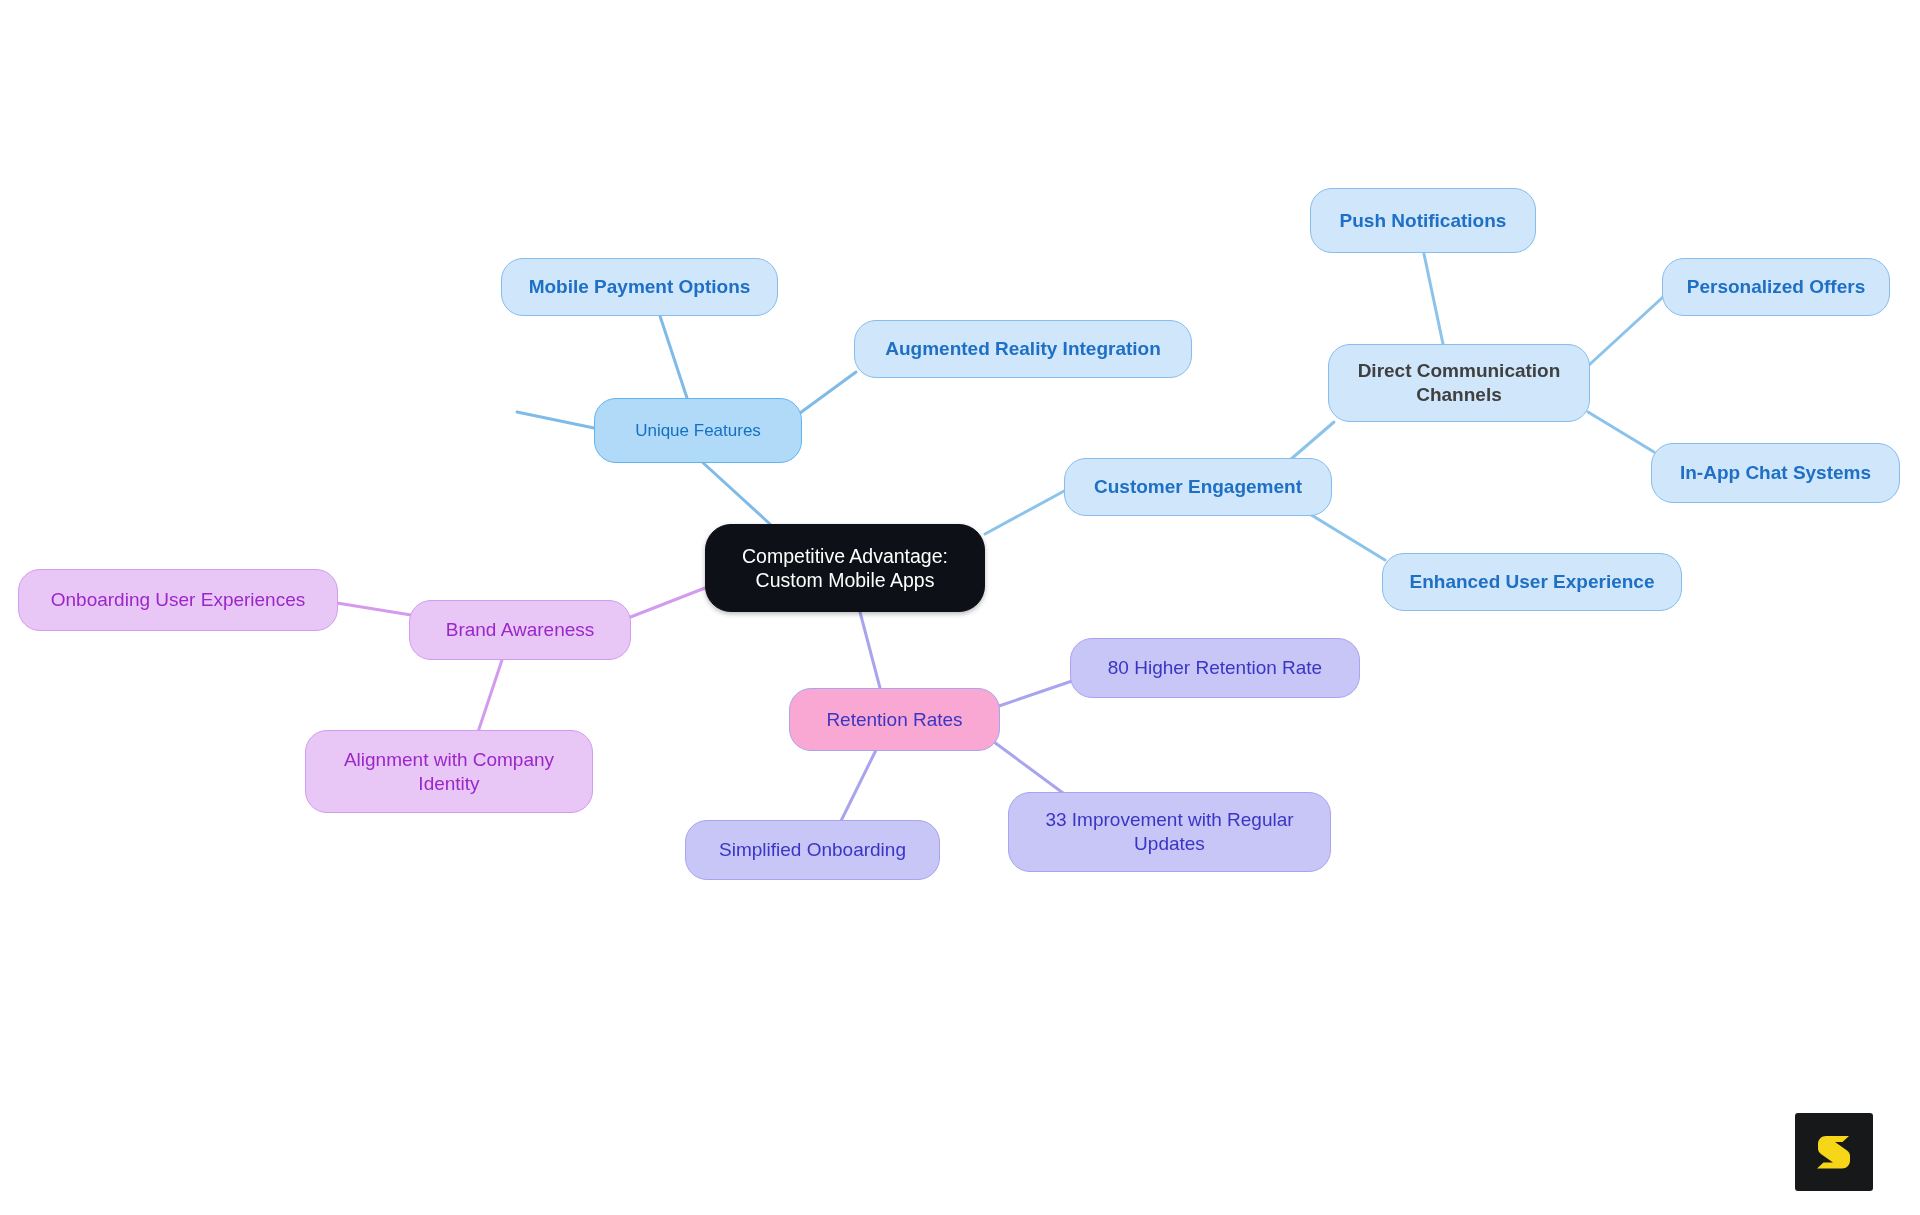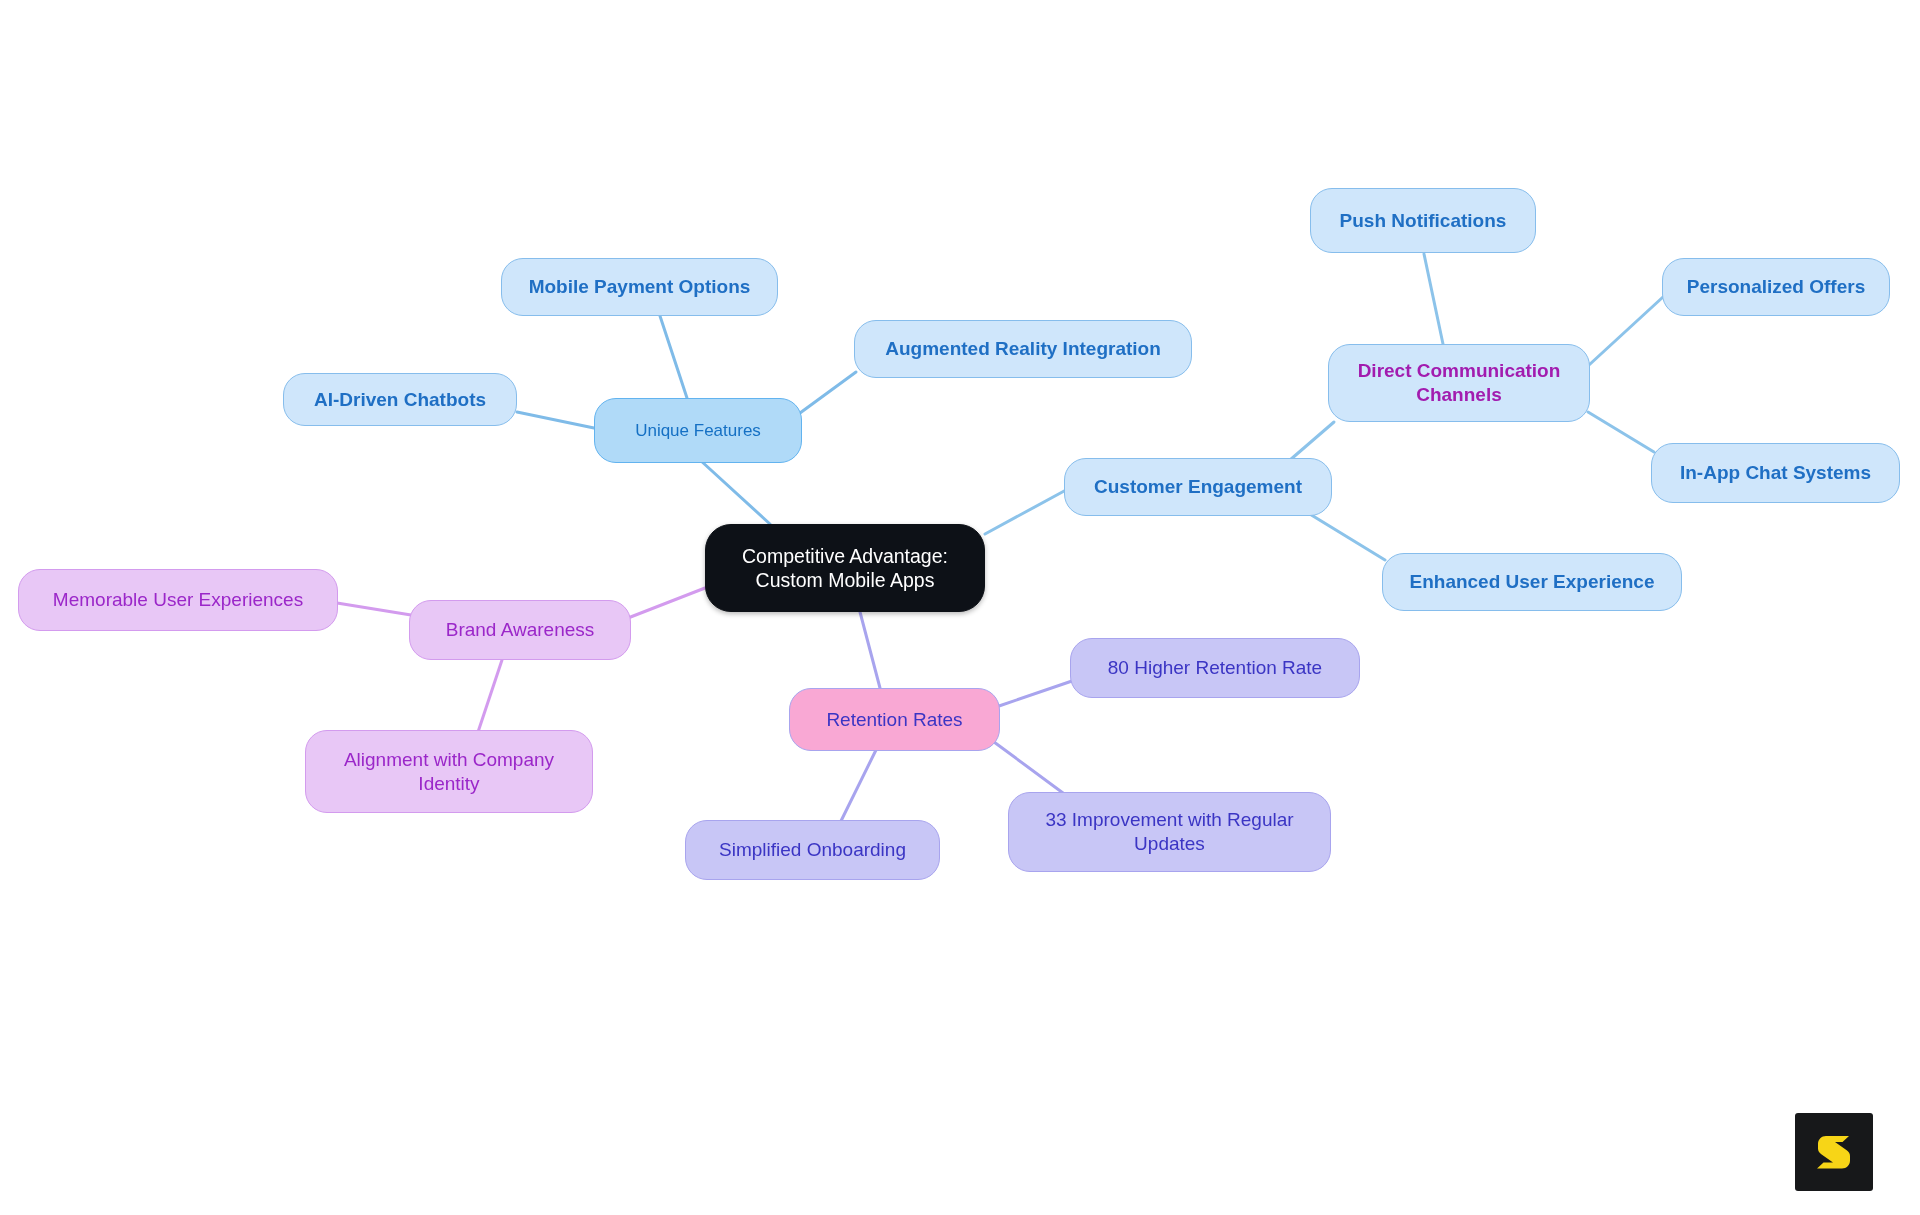--- a/index.html
+++ b/index.html
@@ -101,40 +101,39 @@
       <line x1="994" y1="742" x2="1063" y2="793" stroke="#a8a4ee" stroke-width="3" stroke-linecap="round"></line>
       <line x1="876" y1="750" x2="840" y2="823" stroke="#a8a4ee" stroke-width="3" stroke-linecap="round"></line>
       <line x1="411" y1="615" x2="337" y2="603" stroke="#d39bee" stroke-width="3" stroke-linecap="round"></line>
       <line x1="502" y1="660" x2="478" y2="732" stroke="#d39bee" stroke-width="3" stroke-linecap="round"></line>
     </svg>
 
   <div class="node node-root" style="left: 705px; top: 524px; width: 280px; height: 88px; background: rgb(13, 17, 23); color: rgb(255, 255, 255);">Competitive Advantage:
 Custom Mobile Apps</div>
 
   <div class="node node-blue-strong" style="left: 594px; top: 398px; width: 208px; height: 65px; background: rgb(176, 218, 248); border-color: rgb(98, 179, 239); color: rgb(21, 112, 196);">Unique Features</div>
-  <div class="node node-blue" style="left: 283px; top: 373px; width: 234px; height: 53px; background: rgb(207, 230, 251); border-color: rgb(134, 189, 236); color: rgb(31, 111, 196);">AI-Driven Chatbots</div>
   <div class="node node-blue" style="left: 501px; top: 258px; width: 277px; height: 58px; background: rgb(207, 230, 251); border-color: rgb(134, 189, 236); color: rgb(31, 111, 196);">Mobile Payment Options</div>
   <div class="node node-blue" style="left: 854px; top: 320px; width: 338px; height: 58px; background: rgb(207, 230, 251); border-color: rgb(134, 189, 236); color: rgb(31, 111, 196);">Augmented Reality Integration</div>
 
   <div class="node node-blue" style="left: 1064px; top: 458px; width: 268px; height: 58px; background: rgb(207, 230, 251); border-color: rgb(134, 189, 236); color: rgb(31, 111, 196);">Customer Engagement</div>
-  <div class="node node-blue" style="left: 1328px; top: 344px; width: 262px; height: 78px; background: rgb(207, 230, 251); border-color: rgb(134, 189, 236); color: #a21caf;">Direct Communication
+  <div class="node node-blue" style="left: 1328px; top: 344px; width: 262px; height: 78px; background: rgb(207, 230, 251); border-color: rgb(134, 189, 236); color: #404040;">Direct Communication
 Channels</div>
   <div class="node node-blue" style="left: 1382px; top: 553px; width: 300px; height: 58px; background: rgb(207, 230, 251); border-color: rgb(134, 189, 236); color: rgb(31, 111, 196);">Enhanced User Experience</div>
   <div class="node node-blue" style="left: 1310px; top: 188px; width: 226px; height: 65px; background: rgb(207, 230, 251); border-color: rgb(134, 189, 236); color: rgb(31, 111, 196);">Push Notifications</div>
   <div class="node node-blue" style="left: 1662px; top: 258px; width: 228px; height: 58px; background: rgb(207, 230, 251); border-color: rgb(134, 189, 236); color: rgb(31, 111, 196);">Personalized Offers</div>
   <div class="node node-blue" style="left: 1651px; top: 443px; width: 249px; height: 60px; background: rgb(207, 230, 251); border-color: rgb(134, 189, 236); color: rgb(31, 111, 196);">In-App Chat Systems</div>
 
   <div class="node node-purple" style="left: 789px; top: 688px; width: 211px; height: 63px; background: #f9a8d4; border-color: rgb(168, 164, 238); color: rgb(59, 53, 196);">Retention Rates</div>
   <div class="node node-purple" style="left: 1070px; top: 638px; width: 290px; height: 60px; background: rgb(200, 198, 246); border-color: rgb(168, 164, 238); color: rgb(59, 53, 196);">80 Higher Retention Rate</div>
   <div class="node node-purple" style="left: 1008px; top: 792px; width: 323px; height: 80px; background: rgb(200, 198, 246); border-color: rgb(168, 164, 238); color: rgb(59, 53, 196);">33 Improvement with Regular
 Updates</div>
   <div class="node node-purple" style="left: 685px; top: 820px; width: 255px; height: 60px; background: rgb(200, 198, 246); border-color: rgb(168, 164, 238); color: rgb(59, 53, 196);">Simplified Onboarding</div>
 
   <div class="node node-violet" style="left: 409px; top: 600px; width: 222px; height: 60px; background: rgb(232, 199, 246); border-color: rgb(211, 155, 238); color: rgb(155, 39, 201);">Brand Awareness</div>
-  <div class="node node-violet" style="left: 18px; top: 569px; width: 320px; height: 62px; background: rgb(232, 199, 246); border-color: rgb(211, 155, 238); color: rgb(155, 39, 201);">Memorable User Experiences</div>
+  <div class="node node-violet" style="left: 18px; top: 569px; width: 320px; height: 62px; background: rgb(232, 199, 246); border-color: rgb(211, 155, 238); color: rgb(155, 39, 201);">Onboarding User Experiences</div>
   <div class="node node-violet" style="left: 305px; top: 730px; width: 288px; height: 83px; background: rgb(232, 199, 246); border-color: rgb(211, 155, 238); color: rgb(155, 39, 201);">Alignment with Company
 Identity</div>
 
   <div id="logo" style="left: 1795px; top: 1113px; width: 78px; height: 78px; background: rgb(23, 24, 26);">
     <svg width="46" height="46" viewBox="0 0 46 46">
       <path d="M38 7 H15 C10.5 7 7 10.5 7 15 V19.5 C7 22 8.2 23.6 10.3 25.2 L22 33.5 H12.5 L6 39.5 H31 C35.5 39.5 39 36 39 31.5 V27 C39 24.5 37.8 22.9 35.7 21.3 L24 13 H31.5 Z" fill="#f7d517"></path>
     </svg>
   </div>
 
 </div>

